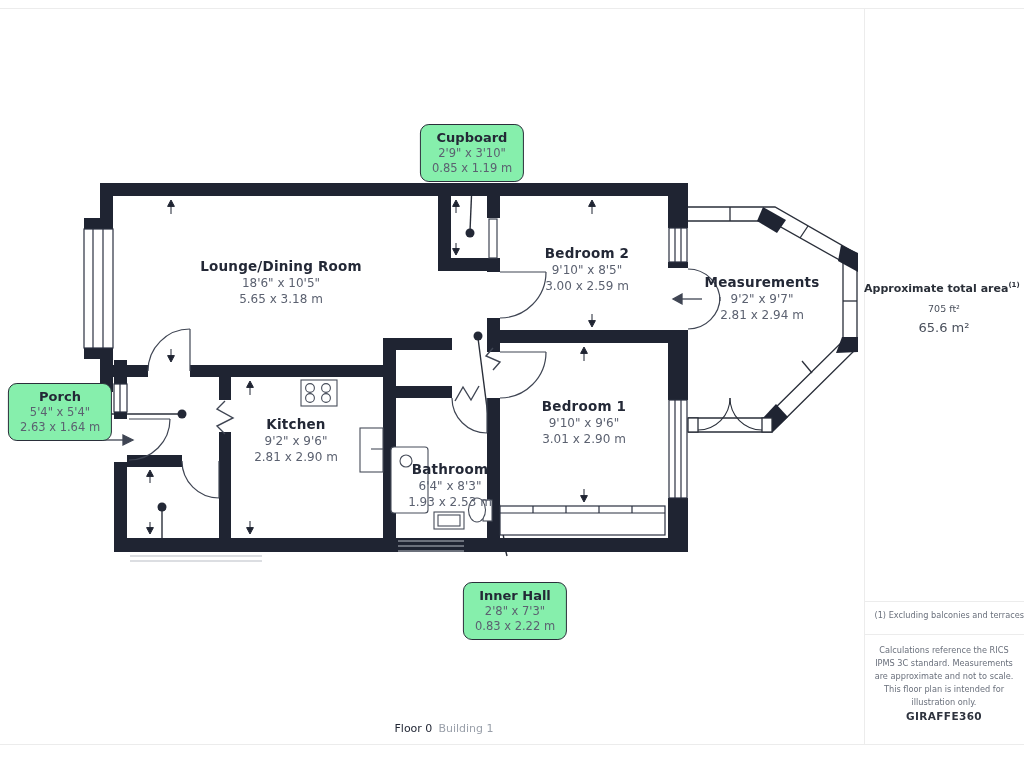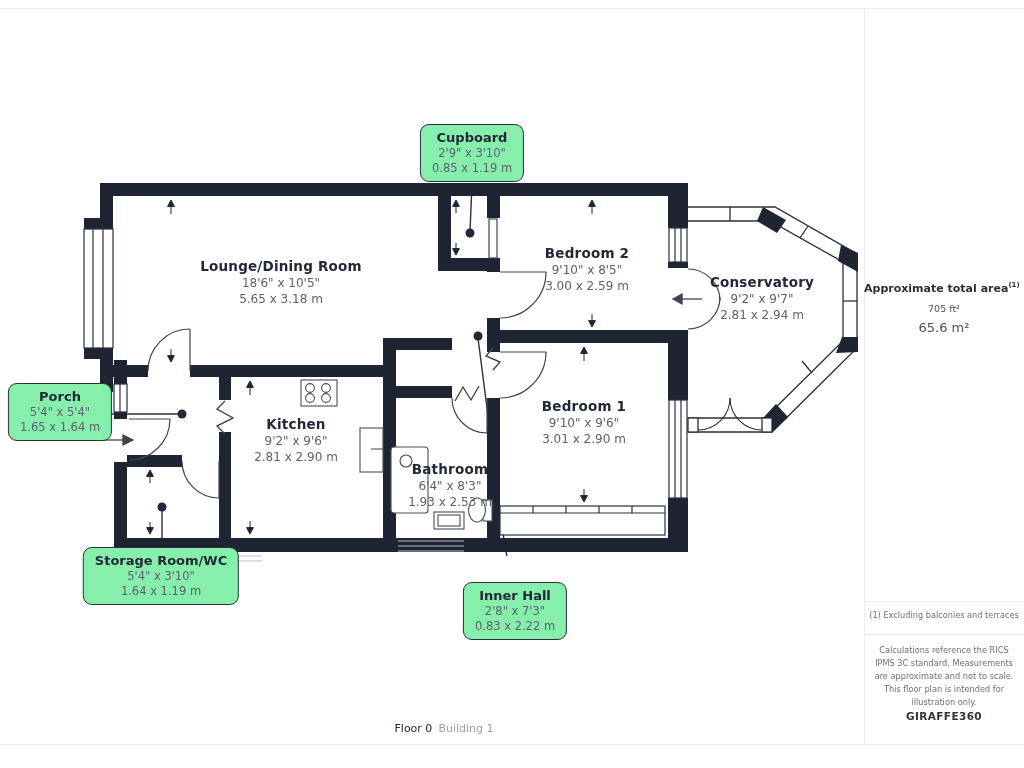--- a/index.html
+++ b/index.html
@@ -26,21 +26,21 @@
   .co-porch{left:60px;top:383px;}
   .co-storage{left:161px;top:547px;}
   .co-innerhall{left:515px;top:557px;margin-top:25px;}
   
   .sidebar{position:absolute;left:864px;top:0;width:160px;height:768px;z-index:2;}
   .sb-title{position:absolute;left:0;top:281px;width:160px;text-align:left;
             font-size:11px;font-weight:700;color:#2a2f38;}
   .sb-title sup{font-size:7px;}
   .sb-ft{position:absolute;left:0;top:303px;width:160px;text-align:center;font-size:9.5px;color:#4a505c;}
   .sb-m{position:absolute;left:0;top:320px;width:160px;text-align:center;font-size:13px;color:#4a505c;}
-  .sb-note{position:absolute;left:0;top:610px;width:160px;text-align:center;font-size:8.2px;color:#6a707c;}
+  .sb-note{position:absolute;left:0;top:610px;width:160px;text-align:right;font-size:8.2px;color:#6a707c;}
   .sb-disc{position:absolute;left:8px;top:644px;width:144px;text-align:center;font-size:8.2px;
            color:#6a707c;line-height:13px;}
   .sb-brand{position:absolute;left:0;top:710px;width:160px;text-align:center;
             font-size:10.5px;font-weight:700;color:#2e333e;letter-spacing:.4px;}
   
   .footer{position:absolute;left:432px;top:722px;transform:translateX(-50%);white-space:nowrap;z-index:2;font-size:11px;}
   .footer .fl{font-weight:400;color:#232836;margin-right:6px;padding-left:24px;}
   .footer .bl{color:#9aa0aa;}
 </style>
 </head>
@@ -232,21 +232,21 @@
     <div class="t">Lounge/Dining Room</div>
     <div class="d">18'6" x 10'5"</div>
     <div class="d">5.65 x 3.18 m</div>
   </div>
   <div class="room-label rl-bedroom2">
     <div class="t">Bedroom 2</div>
     <div class="d">9'10" x 8'5"</div>
     <div class="d">3.00 x 2.59 m</div>
   </div>
   <div class="room-label rl-conservatory">
-    <div class="t">Conservatory</div>
+    <div class="t">Measurements</div>
     <div class="d">9'2" x 9'7"</div>
     <div class="d">2.81 x 2.94 m</div>
   </div>
   <div class="room-label rl-kitchen">
     <div class="t">Kitchen</div>
     <div class="d">9'2" x 9'6"</div>
     <div class="d">2.81 x 2.90 m</div>
   </div>
   <div class="room-label rl-bathroom">
     <div class="t">Bathroom</div>
@@ -260,26 +260,21 @@
   </div>
 
   <div class="callout co-cupboard">
     <div class="t">Cupboard</div>
     <div class="d">2'9" x 3'10"</div>
     <div class="d">0.85 x 1.19 m</div>
   </div>
   <div class="callout co-porch">
     <div class="t">Porch</div>
     <div class="d">5'4" x 5'4"</div>
-    <div class="d">1.65 x 1.64 m</div>
-  </div>
-  <div class="callout co-storage">
-    <div class="t">Storage Room/WC</div>
-    <div class="d">5'4" x 3'10"</div>
-    <div class="d">1.64 x 1.19 m</div>
+    <div class="d">2.63 x 1.64 m</div>
   </div>
   <div class="callout co-innerhall">
     <div class="t">Inner Hall</div>
     <div class="d">2'8" x 7'3"</div>
     <div class="d">0.83 x 2.22 m</div>
   </div>
 
   <div class="sidebar">
     <div class="sb-title">
       <span>Approximate total area</span><sup>(1)</sup>

